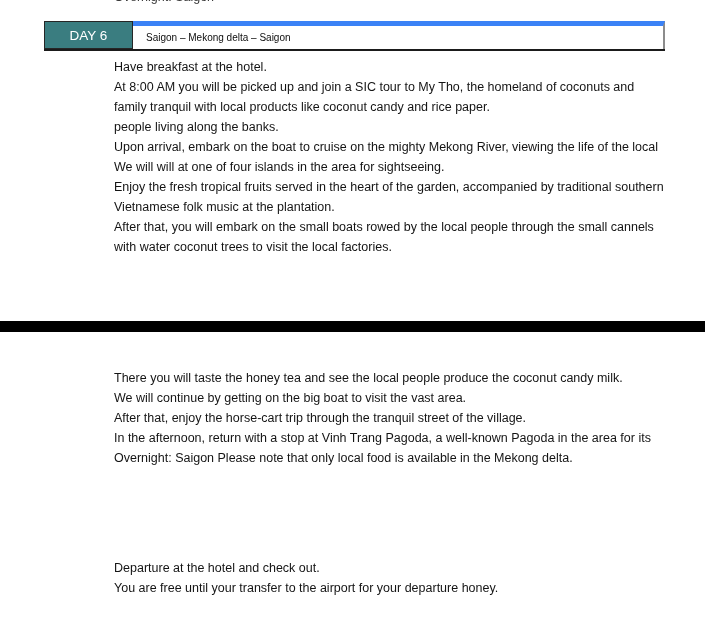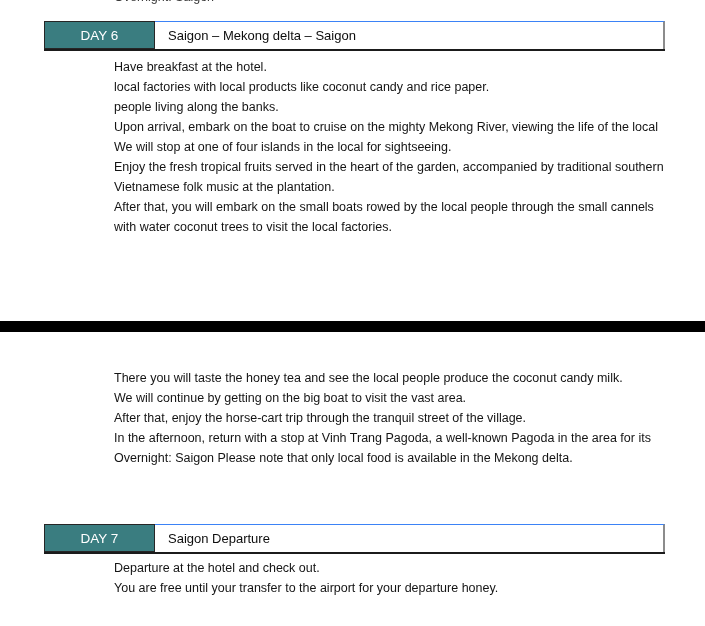--- a/index.html
+++ b/index.html
@@ -37,38 +37,38 @@
   .day-header {
     position: absolute;
     left: 44px;
     width: 621px;
     height: 28px;
     display: flex;
     border-bottom: 2px solid #1b1b1b;
     box-sizing: content-box;
   }
   .day-cell {
-    width: 111px;
+    width: 89px;
     background: #3a7d80;
     border: 1px solid #262626;
     color: #ffffff;
     font-size: 13.5px;
     display: flex;
     align-items: center;
     justify-content: center;
     flex: none;
     box-sizing: border-box;
   }
   .title-cell {
     flex: 1;
     background: #ffffff;
-    border-top: 1px solid #3b82f6;
+    border-top: 5px solid #3b82f6;
     border-right: 2px solid #8c8c8c;
     color: #0d0d0d;
-    font-size: 13px;
+    font-size: 10px;
     display: flex;
     align-items: center;
     padding-left: 13px;
     box-sizing: border-box;
   }
   
   .body-block {
     position: absolute;
     left: 114px;
     width: 575px;
@@ -98,43 +98,40 @@
     <span>Overnight: Saigon</span>
   </div>
 
   <div class="day-header" style="top:21px">
     <div class="day-cell">DAY 6</div>
     <div class="title-cell">Saigon – Mekong delta – Saigon</div>
   </div>
 
   <div class="body-block" style="top:57px">
     <div class="line">Have breakfast at the hotel.</div>
-    <div class="line">local factories with local products like coconut candy and rice paper.</div>
+    <div class="line">At 8:00 AM you will be picked up and join a SIC tour to My Tho, the homeland of coconuts and</div>
+    <div class="line">family tranquil with local products like coconut candy and rice paper.</div>
     <div class="line">people living along the banks.</div>
     <div class="line">Upon arrival, embark on the boat to cruise on the mighty Mekong River, viewing the life of the local</div>
-    <div class="line">We will stop at one of four islands in the local for sightseeing.</div>
+    <div class="line">We will will at one of four islands in the area for sightseeing.</div>
     <div class="line">Enjoy the fresh tropical fruits served in the heart of the garden, accompanied by traditional southern</div>
     <div class="line">Vietnamese folk music at the plantation.</div>
     <div class="line">After that, you will embark on the small boats rowed by the local people through the small cannels</div>
     <div class="line">with water coconut trees to visit the local factories.</div>
   </div>
 
   <div class="page-bar"></div>
 
   <div class="body-block" style="top:368px">
     <div class="line">There you will taste the honey tea and see the local people produce the coconut candy milk.</div>
     <div class="line">We will continue by getting on the big boat to visit the vast area.</div>
     <div class="line">After that, enjoy the horse-cart trip through the tranquil street of the village.</div>
     <div class="line">In the afternoon, return with a stop at Vinh Trang Pagoda, a well-known Pagoda in the area for its</div>
     <div class="line">Overnight: Saigon Please note that only local food is available in the Mekong delta.</div>
   </div>
 
-  <div class="day-header" style="top:524px">
-    <div class="day-cell">DAY 7</div>
-    <div class="title-cell">Saigon Departure</div>
-  </div>
 
   <div class="body-block" style="top:558px">
     <div class="line">Departure at the hotel and check out.</div>
     <div class="line">You are free until your transfer to the airport for your departure honey.</div>
   </div>
 
 </div>
 
 </body></html>

